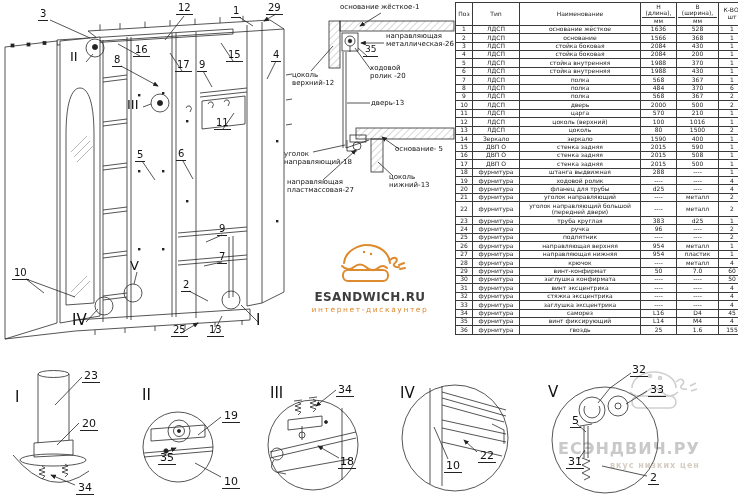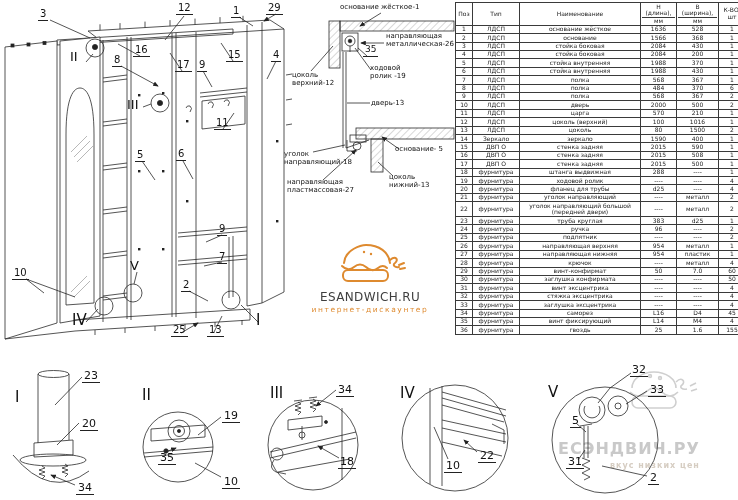--- a/index.html
+++ b/index.html
@@ -21,21 +21,21 @@
          table-layout:fixed;font-size:6px;}
   #parts th,#parts td{border:1px solid #3a3a3a;padding:0.5px 1px;line-height:6.4px;
          text-align:center;vertical-align:middle;font-weight:normal;overflow:hidden;}
   #parts th{font-size:6px;white-space:pre-line;}
   .c-pos{width:14px;} .c-type{width:44px;white-space:nowrap;} .c-name{width:118px;}
   .c-h{width:33px;white-space:nowrap;} .c-b{width:39px;white-space:nowrap;} .c-qty{width:24px;white-space:nowrap;}
   td.c-name{white-space:normal;}
   .unit{display:block;border-top:1px solid #3a3a3a;margin-top:0.5px;}
   
   #logo{position:absolute;left:298px;top:240px;width:144px;text-align:center;}
-  #logo .brand{font-size:12px;font-weight:normal;color:#3e3e3e;letter-spacing:0.4px;}
+  #logo .brand{font-size:12px;font-weight:bold;color:#3e3e3e;letter-spacing:0.4px;}
   #logo .tag{font-size:7.5px;color:#de8a2f;letter-spacing:1.6px;margin-top:1px;}
   .gray-art{stroke:#cfcfcf;stroke-width:1.6;fill:none;}
 </style>
 </head>
 <body>
 
 <div id="stage">
 
   <svg style="left:0;top:0" width="292" height="362" viewBox="0 0 292 362">
     <g class="art">
@@ -243,21 +243,21 @@
       <line x1="40" y1="180" x2="73" y2="150" marker-end="url(#arS)"></line>
       <line x1="110" y1="176" x2="95" y2="162"></line>
     </g>
   </svg>
 
   <span class="dl" style="left:340px;top:3px">основание жёсткое-1</span>
   <span class="dl" style="left:386px;top:32px">направляющая
 металлическая-26</span>
   <span class="dnum" style="left:363px;top:44px;font-size:9px">35</span>
   <span class="dl" style="left:370px;top:64px">ходовой
-ролик -19</span>
+ролик -20</span>
   <span class="dl" style="left:292px;top:71px">цоколь
 верхний-12</span>
   <span class="dl" style="left:371px;top:99px">дверь-13</span>
   <span class="dl" style="left:395px;top:145px">основание- 5</span>
   <span class="dl" style="left:284px;top:150px">уголок
 направляющий-18</span>
   <span class="dl" style="left:287px;top:178px">направляющая
 пластмассовая-27</span>
   <span class="dl" style="left:389px;top:173px">цоколь
 нижний-13</span>

